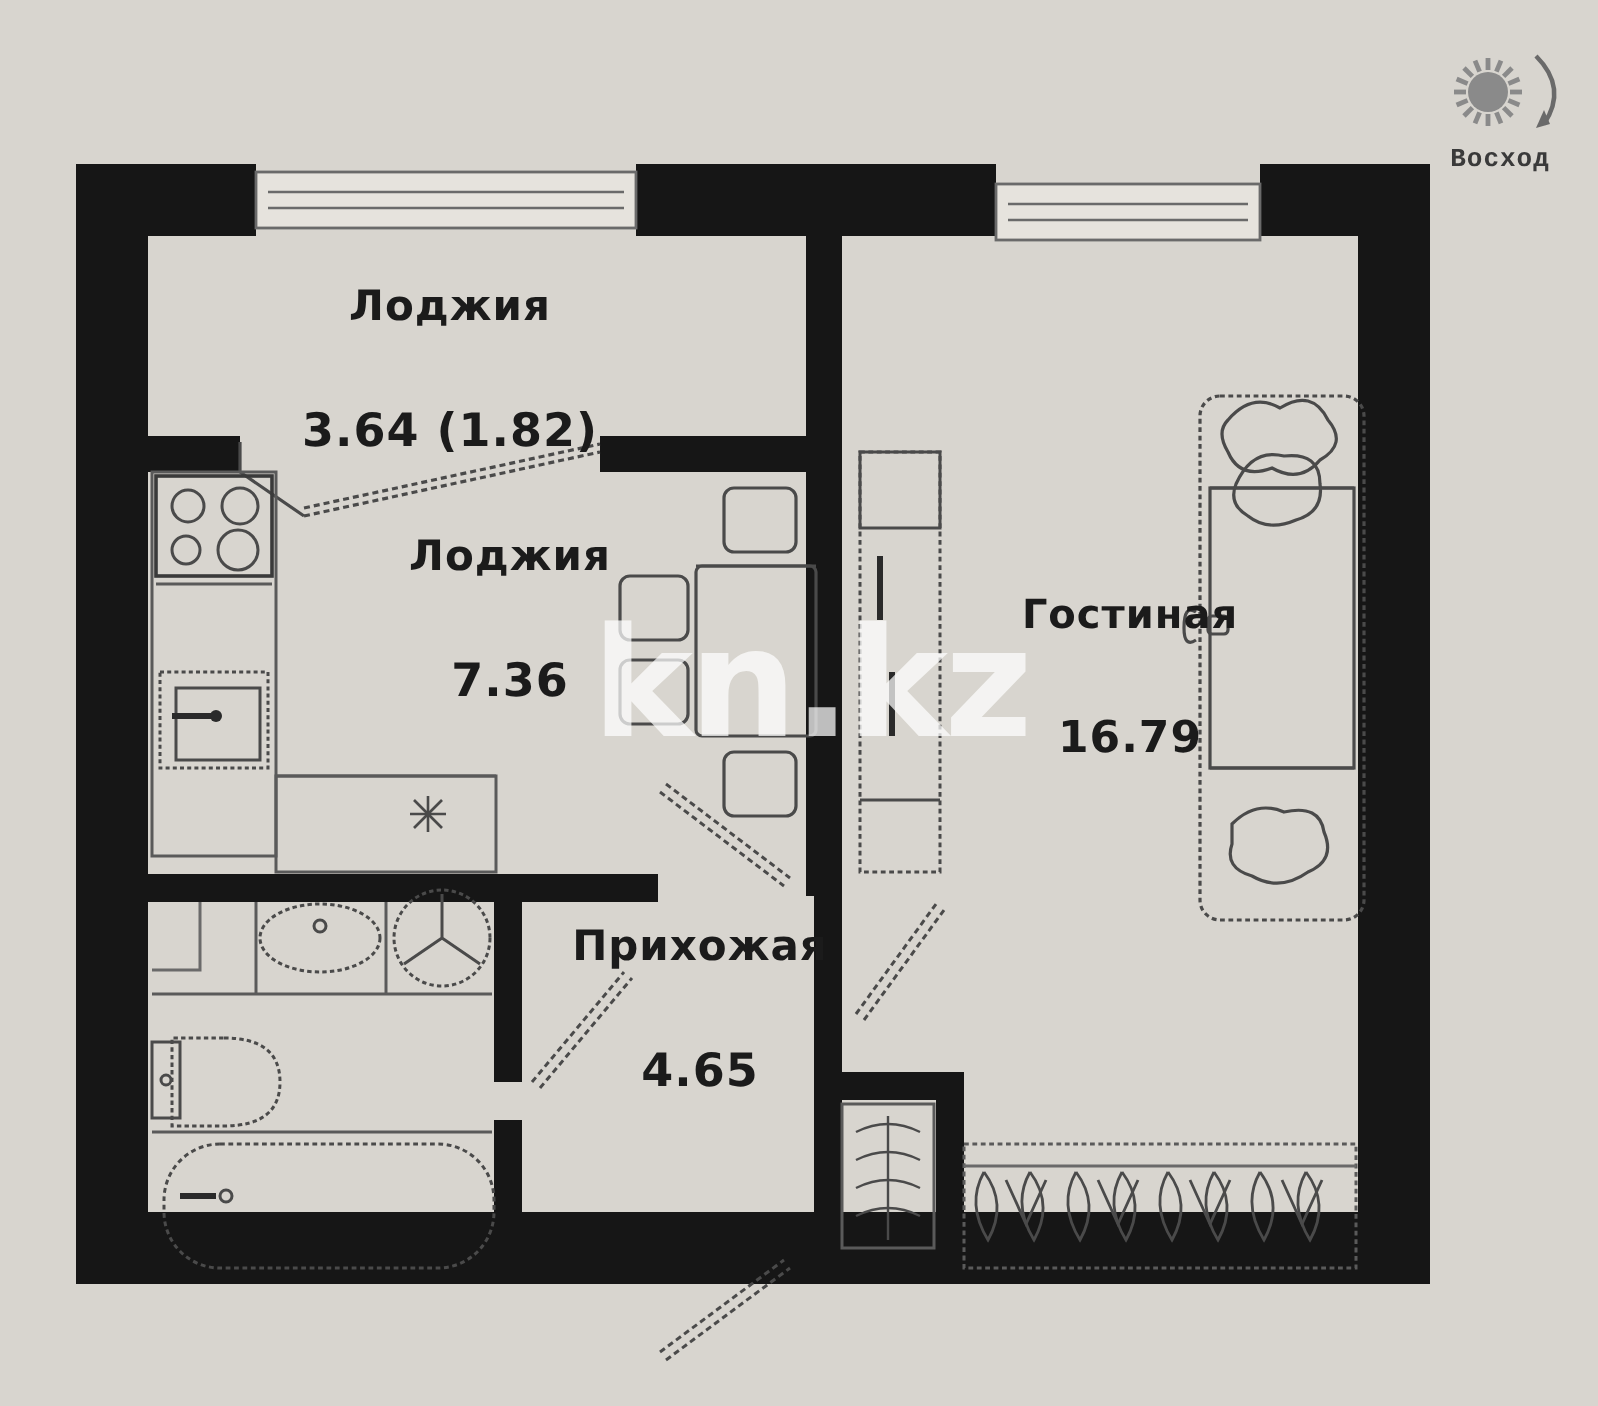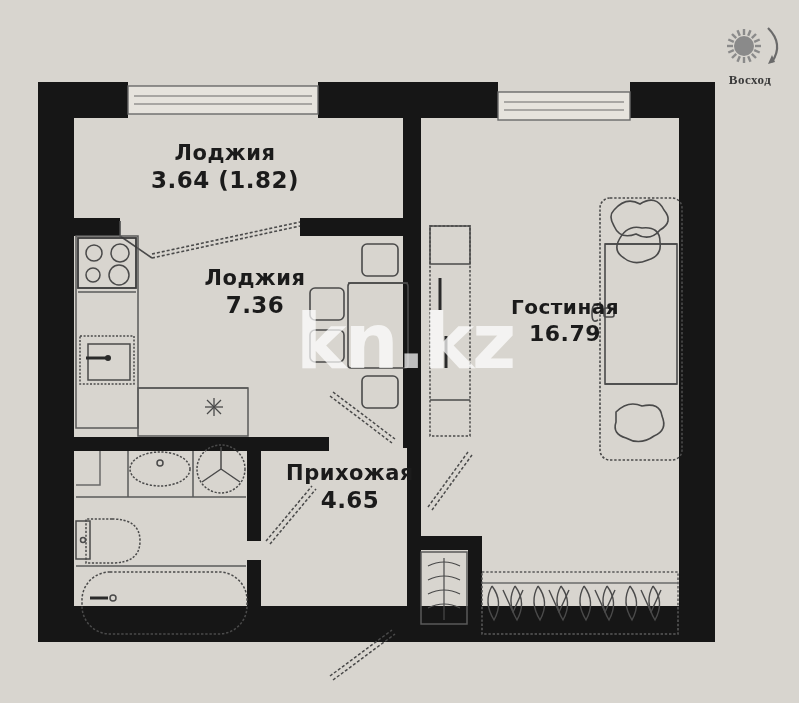--- a/index.html
+++ b/index.html
@@ -34,20 +34,21 @@
     white-space: nowrap;
     pointer-events: none;
   }
   .room-label .rl-name {
     display: block;
     font-size: 21px;
   }
   .room-label .rl-area {
     display: block;
     font-size: 23px;
+    margin-top: 36px;
   }
   .label-loggia   { left: 100px; top: 140px; width: 250px; text-align: center; }
   .label-kitchen  { left: 180px; top: 265px; width: 150px; }
   .label-living   { left: 470px; top: 295px; width: 190px; }
   .label-hall     { left: 250px; top: 460px; width: 200px; }
   .label-bath     { left: 120px; top: 500px; width: 130px; }
   .label-living .rl-name { font-size: 20px; }
   .label-living .rl-area { font-size: 22px; }
 
   #compass {
@@ -60,21 +61,21 @@
   }
   #compass .compass-caption {
     position: absolute;
     left: 0;
     top: 52px;
     width: 88px;
     text-align: center;
     font-size: 13px;
     font-weight: 600;
     color: #3a3a3a;
-    font-family: Liberation Serif, serif;
+    font-family: Liberation Mono, monospace;
     letter-spacing: 0.5px;
   }
   #watermark {
     position: absolute;
     left: 296px;
     top: 297px;
     font-size: 76px;
     font-weight: 700;
     color: rgba(255,255,255,0.72);
     font-family: "DejaVu Sans", sans-serif;

